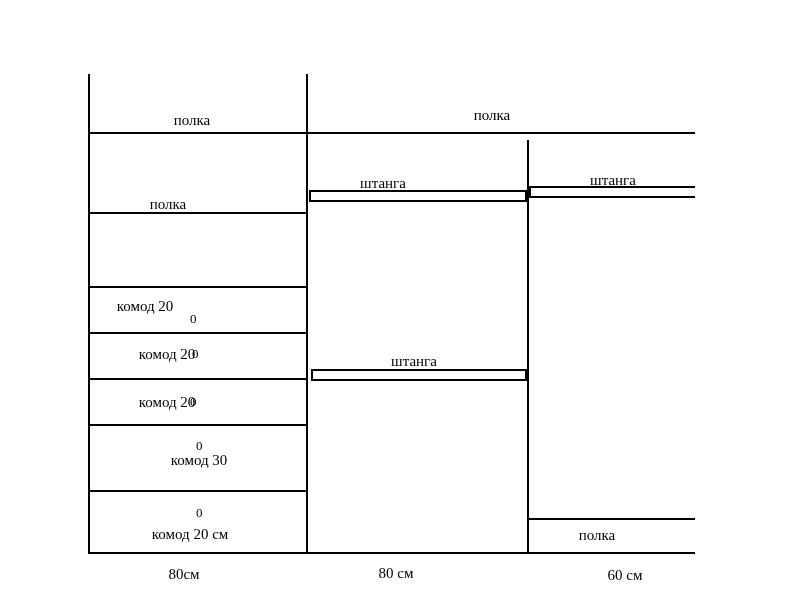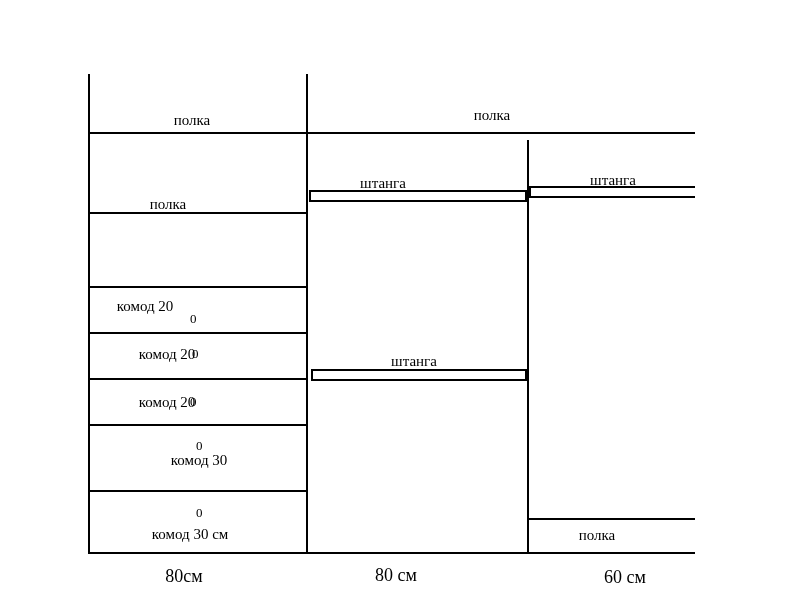--- a/index.html
+++ b/index.html
@@ -37,21 +37,21 @@
     color: #000000;
     white-space: nowrap;
     line-height: 1;
   }
   .lbl.center {
     transform: translateX(-50%);
     text-align: center;
   }
   .dim {
     position: absolute;
-    font-size: 18px;
+    font-size: 15px;
     color: #000000;
     white-space: nowrap;
     transform: translateX(-50%);
   }
   .zero {
     position: absolute;
     font-size: 13px;
     color: #000000;
     white-space: nowrap;
   }
@@ -80,21 +80,21 @@
   <div class="rail" style="left:309px; top:190px; width:218px; height:12px;"></div>
   <div class="rail" style="left:529px; top:186px; width:178px; height:12px;"></div>
   <div class="rail" style="left:311px; top:369px; width:216px; height:12px;"></div>
 
   <div class="lbl center" style="left:192px; top:113px;">полка</div>
   <div class="lbl center" style="left:168px; top:197px;">полка</div>
   <div class="lbl center" style="left:145px; top:299px;">комод 20</div>
   <div class="lbl center" style="left:167px; top:347px;">комод 20</div>
   <div class="lbl center" style="left:167px; top:395px;">комод 20</div>
   <div class="lbl center" style="left:199px; top:453px;">комод 30</div>
-  <div class="lbl center" style="left:190px; top:527px;">комод 30 см</div>
+  <div class="lbl center" style="left:190px; top:527px;">комод 20 см</div>
 
   <div class="zero" style="left:190px; top:311px;">0</div>
   <div class="zero" style="left:192px; top:346px;">0</div>
   <div class="zero" style="left:190px; top:394px;">0</div>
   <div class="zero" style="left:196px; top:438px;">0</div>
   <div class="zero" style="left:196px; top:505px;">0</div>
 
   <div class="lbl center" style="left:492px; top:108px;">полка</div>
   <div class="lbl center" style="left:383px; top:176px;">штанга</div>
   <div class="lbl center" style="left:414px; top:354px;">штанга</div>

